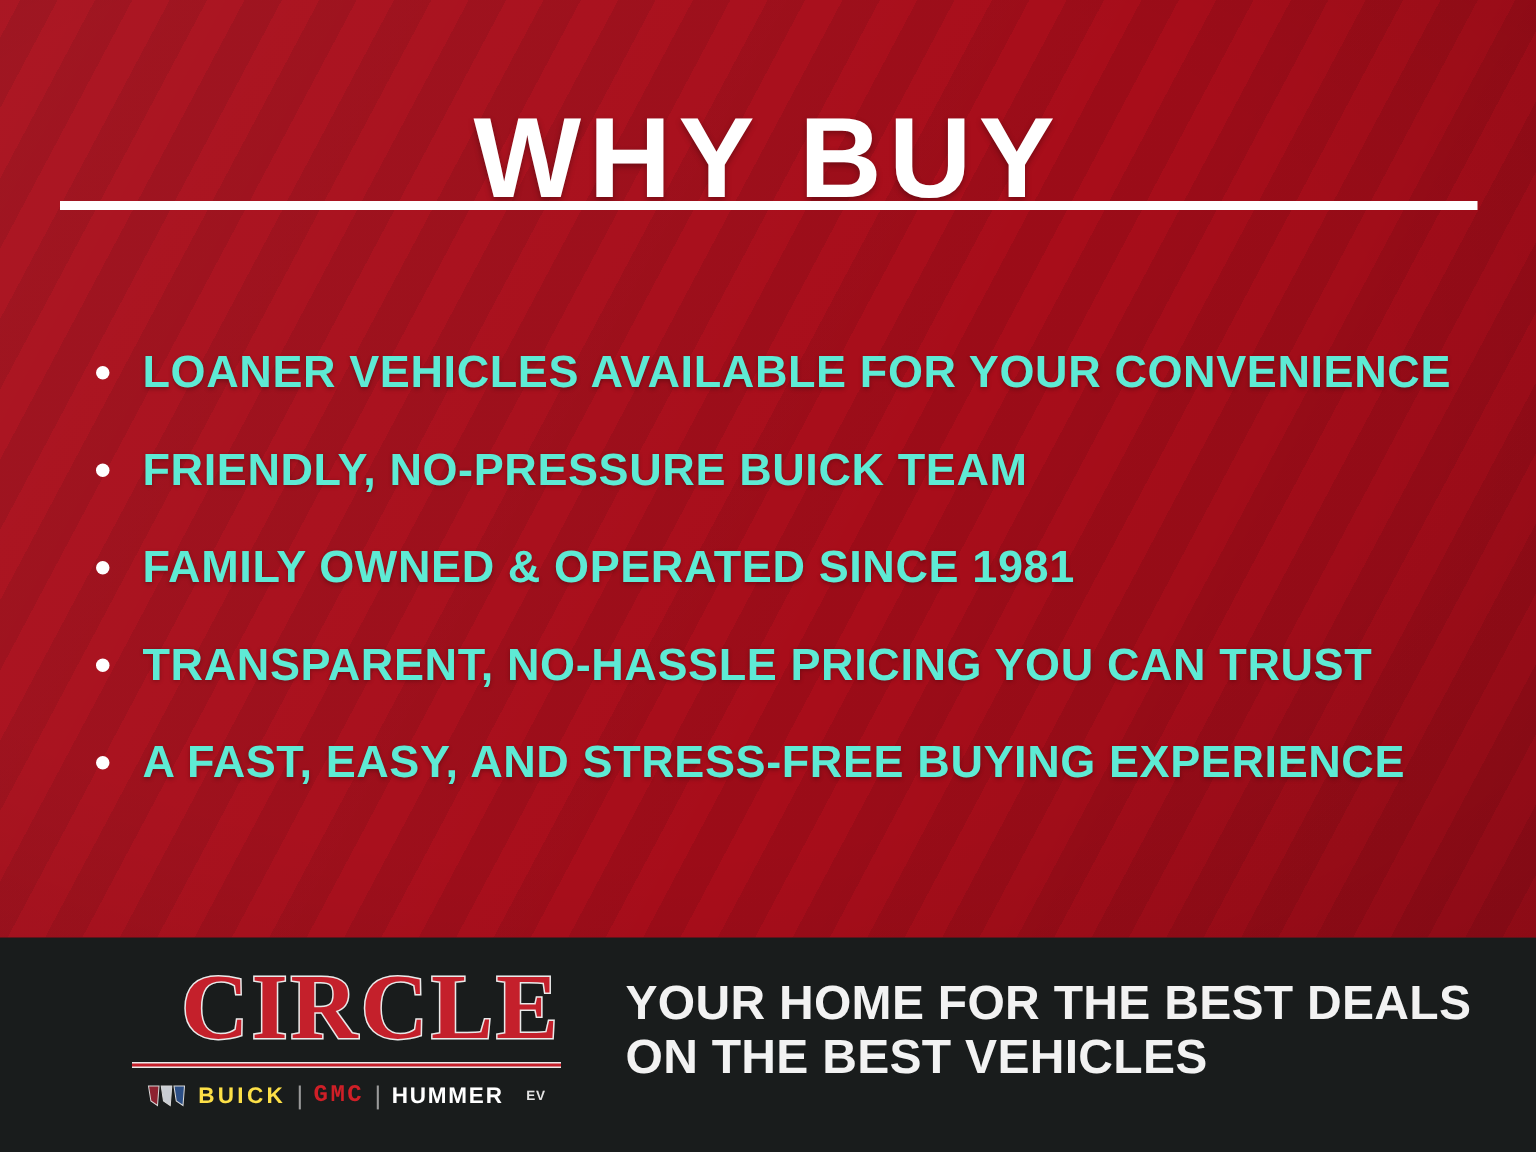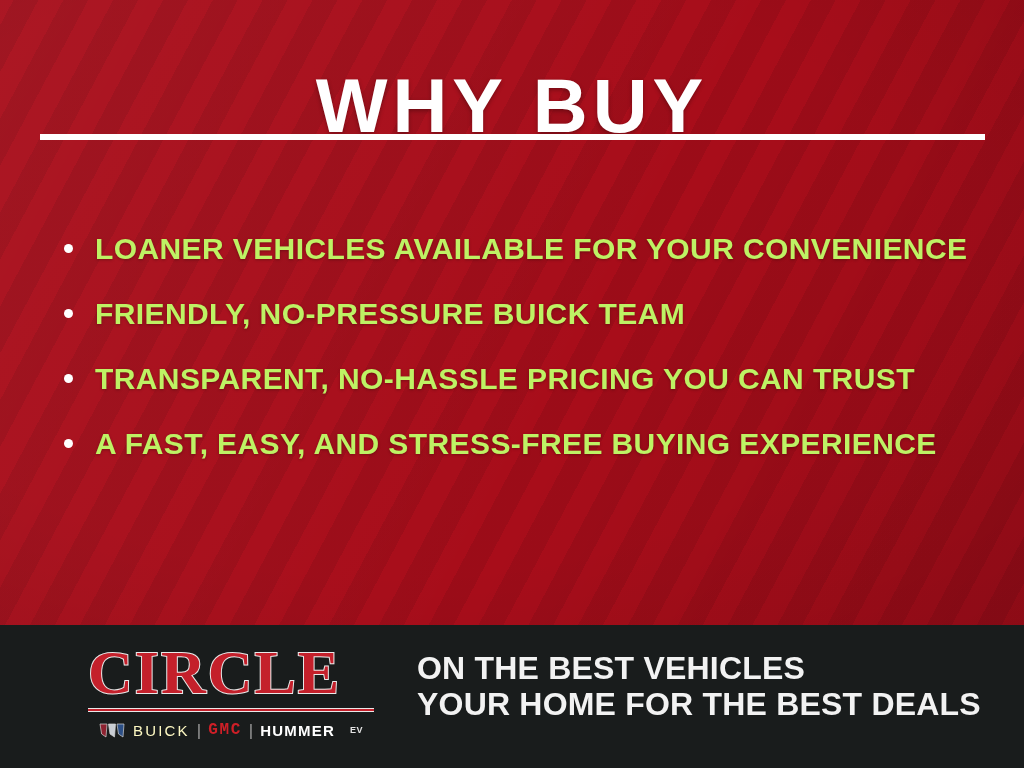--- a/index.html
+++ b/index.html
@@ -100,21 +100,21 @@
   .bullet-dot {
     width: 9px;
     height: 9px;
     border-radius: 50%;
     background: #ffffff;
     flex: 0 0 auto;
     margin-right: 22px;
     margin-left: 2px;
   }
   .bullet-text {
-    color: #bef264;
+    color: #5eead4;
     font-family: "Liberation Sans", sans-serif;
     font-weight: bold;
     font-size: 30px;
     line-height: 32px;
     letter-spacing: 0.4px;
     white-space: nowrap;
     text-shadow: 0 1px 3px rgba(0,0,0,0.28);
   }
 
   
@@ -132,21 +132,21 @@
     left: 88px;
     top: 16px;
     width: 286px;
   }
   .logo-word {
     font-family: "Liberation Serif", serif;
     font-weight: bold;
     font-size: 62px;
     line-height: 62px;
     letter-spacing: 2px;
-    text-align: left;
+    text-align: right;
     color: #c4202b;
     -webkit-text-stroke: 2px #e9e9e9;
     paint-order: stroke fill;
     text-stroke: 2px #e9e9e9;
   }
   .logo-rule {
     margin-top: 5px;
     width: 286px;
     height: 4px;
     background: #c4202b;
@@ -160,23 +160,23 @@
     display: flex;
     align-items: center;
     justify-content: center;
     height: 20px;
   }
   .tri-shield {
     display: block;
     margin-right: 8px;
   }
   .brand-buick {
-    color: #fef9c3;
-    font-family: "Liberation Sans", sans-serif;
-    font-weight: normal;
+    color: #fde047;
+    font-family: "Liberation Sans", sans-serif;
+    font-weight: bold;
     font-size: 15px;
     letter-spacing: 2.2px;
   }
   .brand-sep {
     color: #9a9a9a;
     font-size: 17px;
     font-weight: 300;
     margin: 0 7px;
     line-height: 17px;
   }
@@ -236,20 +236,24 @@
     <div class="bullet-row">
       <span class="bullet-dot"></span>
       <span class="bullet-text">LOANER VEHICLES AVAILABLE FOR YOUR CONVENIENCE</span>
     </div>
 
     <div class="bullet-row">
       <span class="bullet-dot"></span>
       <span class="bullet-text">FRIENDLY, NO-PRESSURE BUICK TEAM</span>
     </div>
 
+    <div class="bullet-row">
+      <span class="bullet-dot"></span>
+      <span class="bullet-text">FAMILY OWNED &amp; OPERATED SINCE 1981</span>
+    </div>
 
     <div class="bullet-row">
       <span class="bullet-dot"></span>
       <span class="bullet-text">TRANSPARENT, NO-HASSLE PRICING YOU CAN TRUST</span>
     </div>
 
     <div class="bullet-row">
       <span class="bullet-dot"></span>
       <span class="bullet-text">A FAST, EASY, AND STRESS-FREE BUYING EXPERIENCE</span>
     </div>
@@ -285,17 +289,17 @@
         <span class="brand-hummer">HUMMER</span>
 
         <span class="brand-ev">EV</span>
 
       </div>
     </div>
 
   </div>
 
   <div class="tagline">
+    <div>YOUR HOME FOR THE BEST DEALS</div>
     <div>ON THE BEST VEHICLES</div>
-    <div>YOUR HOME FOR THE BEST DEALS</div>
   </div>
 
 </div>
 
 </body></html>

